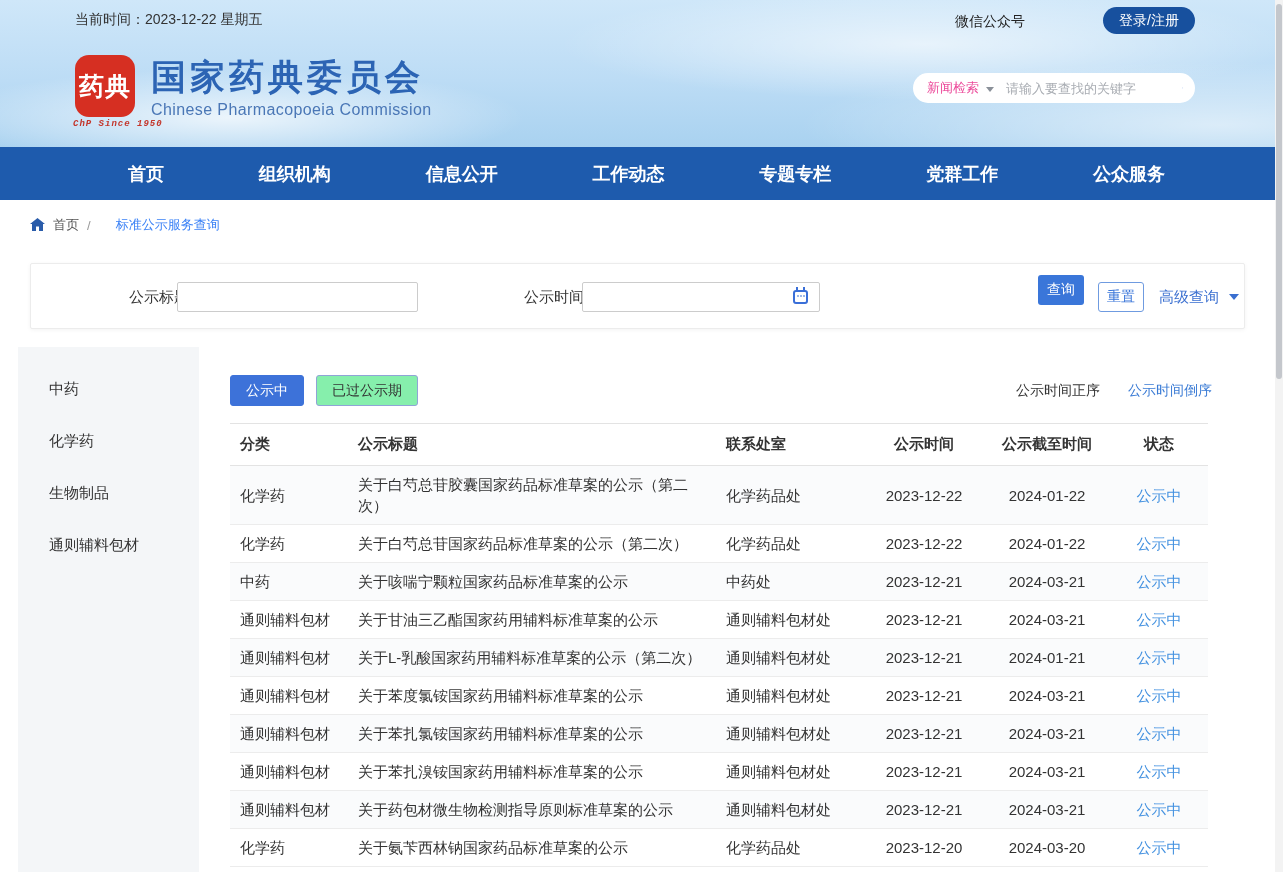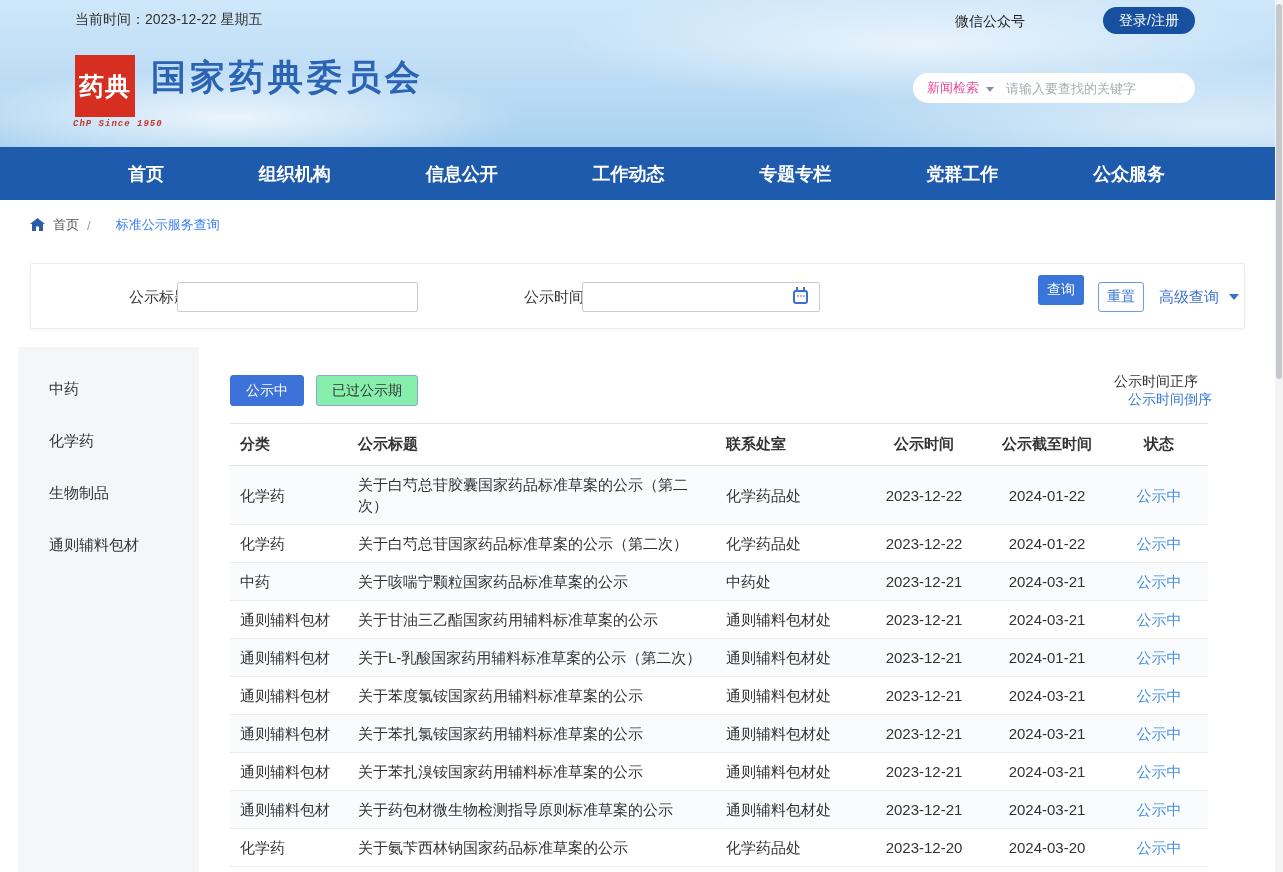--- a/index.html
+++ b/index.html
@@ -15,21 +15,21 @@
       radial-gradient(ellipse 600px 90px at 95% 85%, rgba(255,255,255,.55), rgba(255,255,255,0) 70%),
       linear-gradient(180deg,#cfe7f9 0%,#bcdcf5 55%,#a9d2f0 100%);
   }
   .topline { position:absolute; left:0; top:0; width:100%; height:40px; }
   .cur-time { position:absolute; left:75px; top:11px; font-size:14px; color:#333; }
   .wechat { position:absolute; right:258px; top:13px; font-size:14px; color:#222; cursor:pointer; }
   .login-pill { position:absolute; right:88px; top:7px; width:92px; height:27px; border-radius:14px;
     background:#17509e; color:#fff; font-size:14px; text-align:center; line-height:27px; cursor:pointer; }
 
   .brand { position:absolute; left:75px; top:55px; display:flex; }
-  .seal { width:60px; height:62px; background:#d62f22; border-radius:0; position:relative;
+  .seal { width:60px; height:62px; background:#d62f22; border-radius:14px; position:relative;
     color:#fff; font-weight:bold; font-size:25px; display:flex; align-items:center; justify-content:center;
     letter-spacing:1px; font-family:"Liberation Serif","DejaVu Serif",serif; }
   .seal-caption { position:absolute; left:-2px; top:64px; width:80px; font-size:9px; color:#c3362b;
     font-style:italic; font-family:Liberation Mono, monospace; white-space:nowrap; }
   .brand-text { margin-left:16px; }
   .brand-cn { font-size:35px; font-weight:bold; color:#2c64b4; letter-spacing:4px; line-height:40px; margin-top:2px; }
   .brand-en { font-size:16px; color:#4a77b6; margin-top:4px; letter-spacing:.4px; }
 
   .site-search { position:absolute; right:88px; top:73px; width:282px; height:30px; background:#fff;
     border-radius:16px; display:flex; align-items:center; padding:0 12px 0 14px; }
@@ -80,21 +80,21 @@
   
   .content { position:absolute; left:18px; top:347px; width:1215px; height:525px; display:flex; }
   .sidebar { width:181px; background:#f4f6f8; padding-top:16px; }
   .side-item { height:52px; line-height:52px; padding-left:31px; font-size:15px; color:#333; cursor:pointer; }
   .main { flex:1; background:#fff; padding:28px 21px 0 31px; position:relative; }
 
   .toolbar { display:flex; align-items:center; height:31px; }
   .tab { height:31px; line-height:29px; padding:0 15px; font-size:14px; border-radius:3px; cursor:pointer; }
   .tab.active { background:#3d72d9; color:#fff; border:1px solid #3d72d9; }
   .tab.inactive { background:#86efac; color:#333; border:1px solid #90a4d6; margin-left:12px; }
-  .sort-links { margin-left:auto; font-size:14px; display:flex; align-items:center;flex-direction:column; }
+  .sort-links { margin-left:auto; font-size:14px; display:flex; align-items:center; }
   .sort-asc { color:#333; cursor:pointer; }
   .sort-desc { color:#3a7bd5; cursor:pointer; margin-left:28px; }
 
   table.pub { border-collapse:collapse; table-layout:fixed; width:978px; margin-top:17px; font-size:15px; }
   table.pub th { border-top:1px solid #e3e3e3; border-bottom:1px solid #e3e3e3; height:42px; text-align:left;
     font-weight:bold; color:#333; padding:0 10px 0 10px; }
   table.pub td { border-bottom:1px solid #ececec; padding:8px 10px; color:#333; line-height:21px; }
   table.pub tr:nth-child(odd) td { background:#fafbfc; }
   .col1 { width:118px; } .col2 { width:368px; } .col3 { width:148px; }
   .col4 { width:120px; } .col5 { width:126px; } .col6 { width:98px; }
@@ -115,20 +115,21 @@
     <span class="login-pill">登录/注册</span>
   </div>
 
   <div class="brand">
     <div class="seal">
       <span>药典</span>
       <span class="seal-caption">ChP Since 1950</span>
     </div>
     <div class="brand-text">
       <div class="brand-cn">国家药典委员会</div>
+      <div class="brand-en">Chinese Pharmacopoeia Commission</div>
     </div>
   </div>
 
   <div class="site-search">
     <span class="ss-cat">新闻检索</span>
     <span class="caret-gray"></span>
     <input class="ss-input" placeholder="请输入要查找的关键字" style="">
     <svg width="18" height="18" viewBox="0 0 18 18">
       <circle cx="7.5" cy="7.5" r="5.2" fill="none" stroke="#2f6bd8" stroke-width="2"></circle>
       <line x1="11.6" y1="11.6" x2="16" y2="16" stroke="#2f6bd8" stroke-width="2" stroke-linecap="round"></line>

